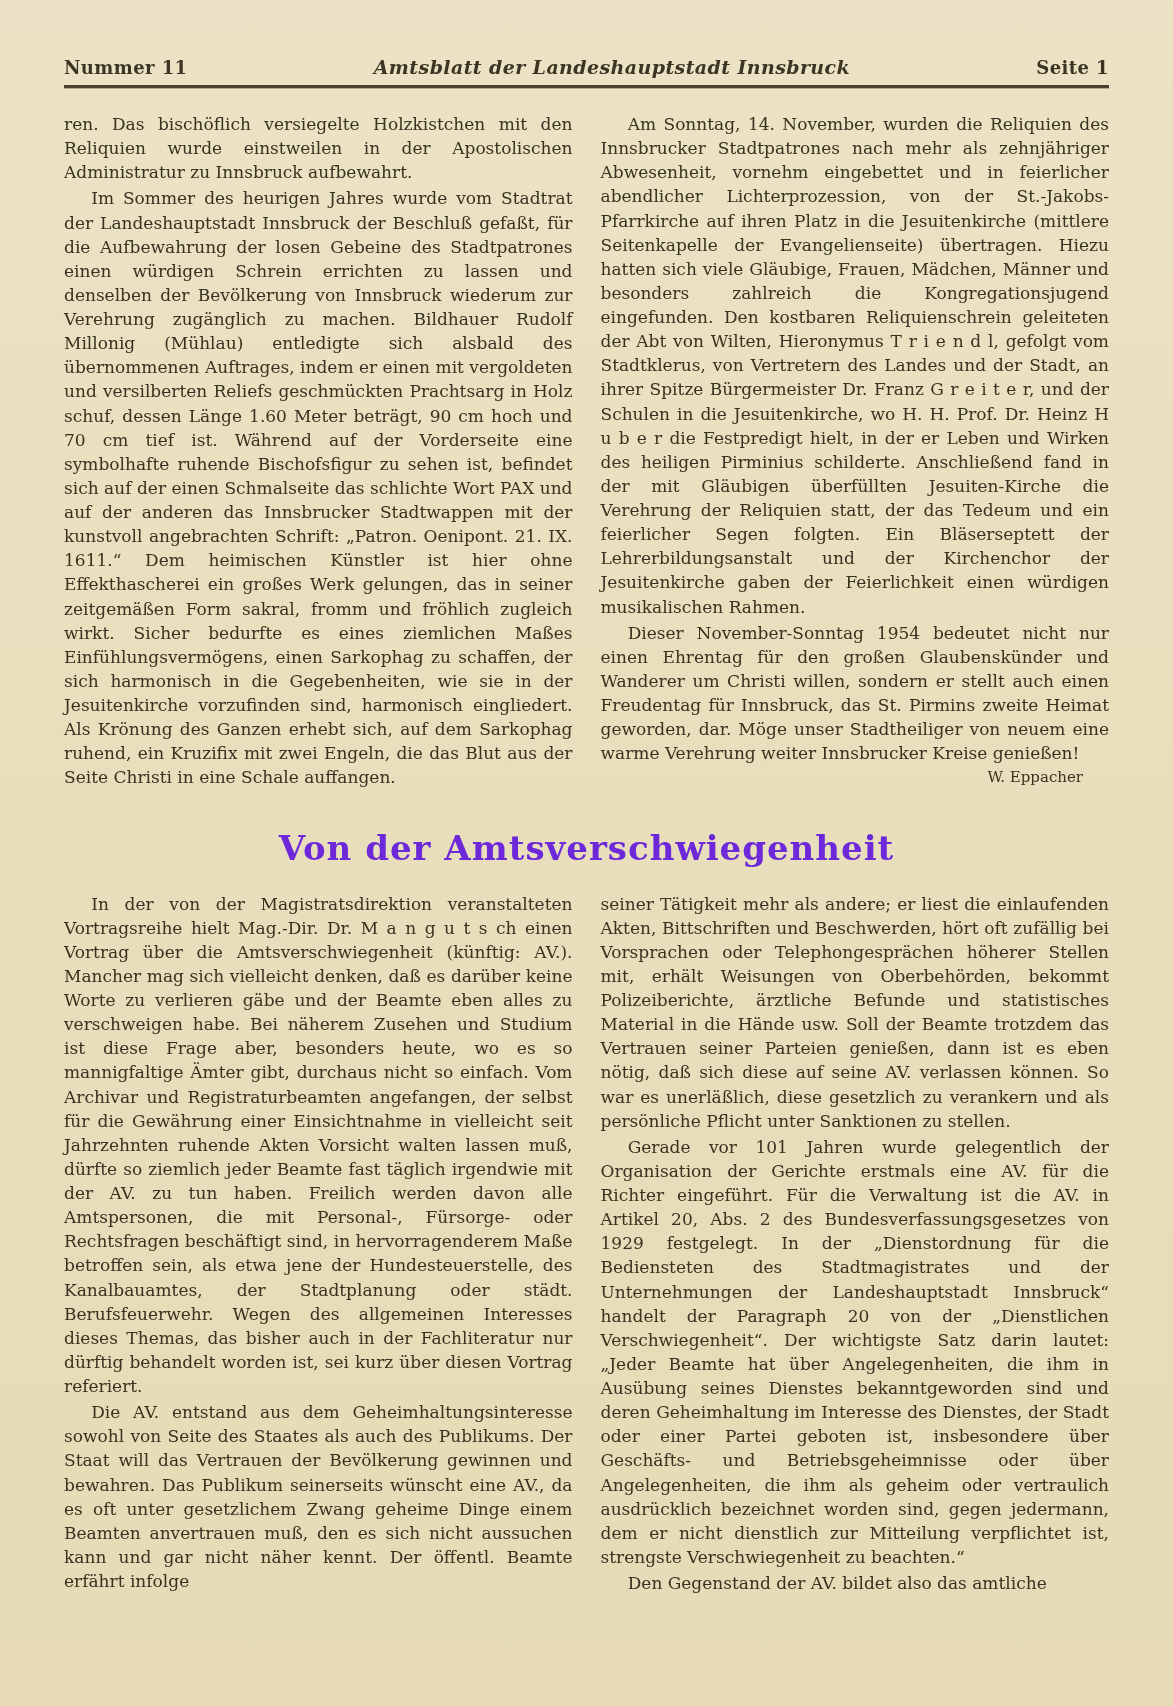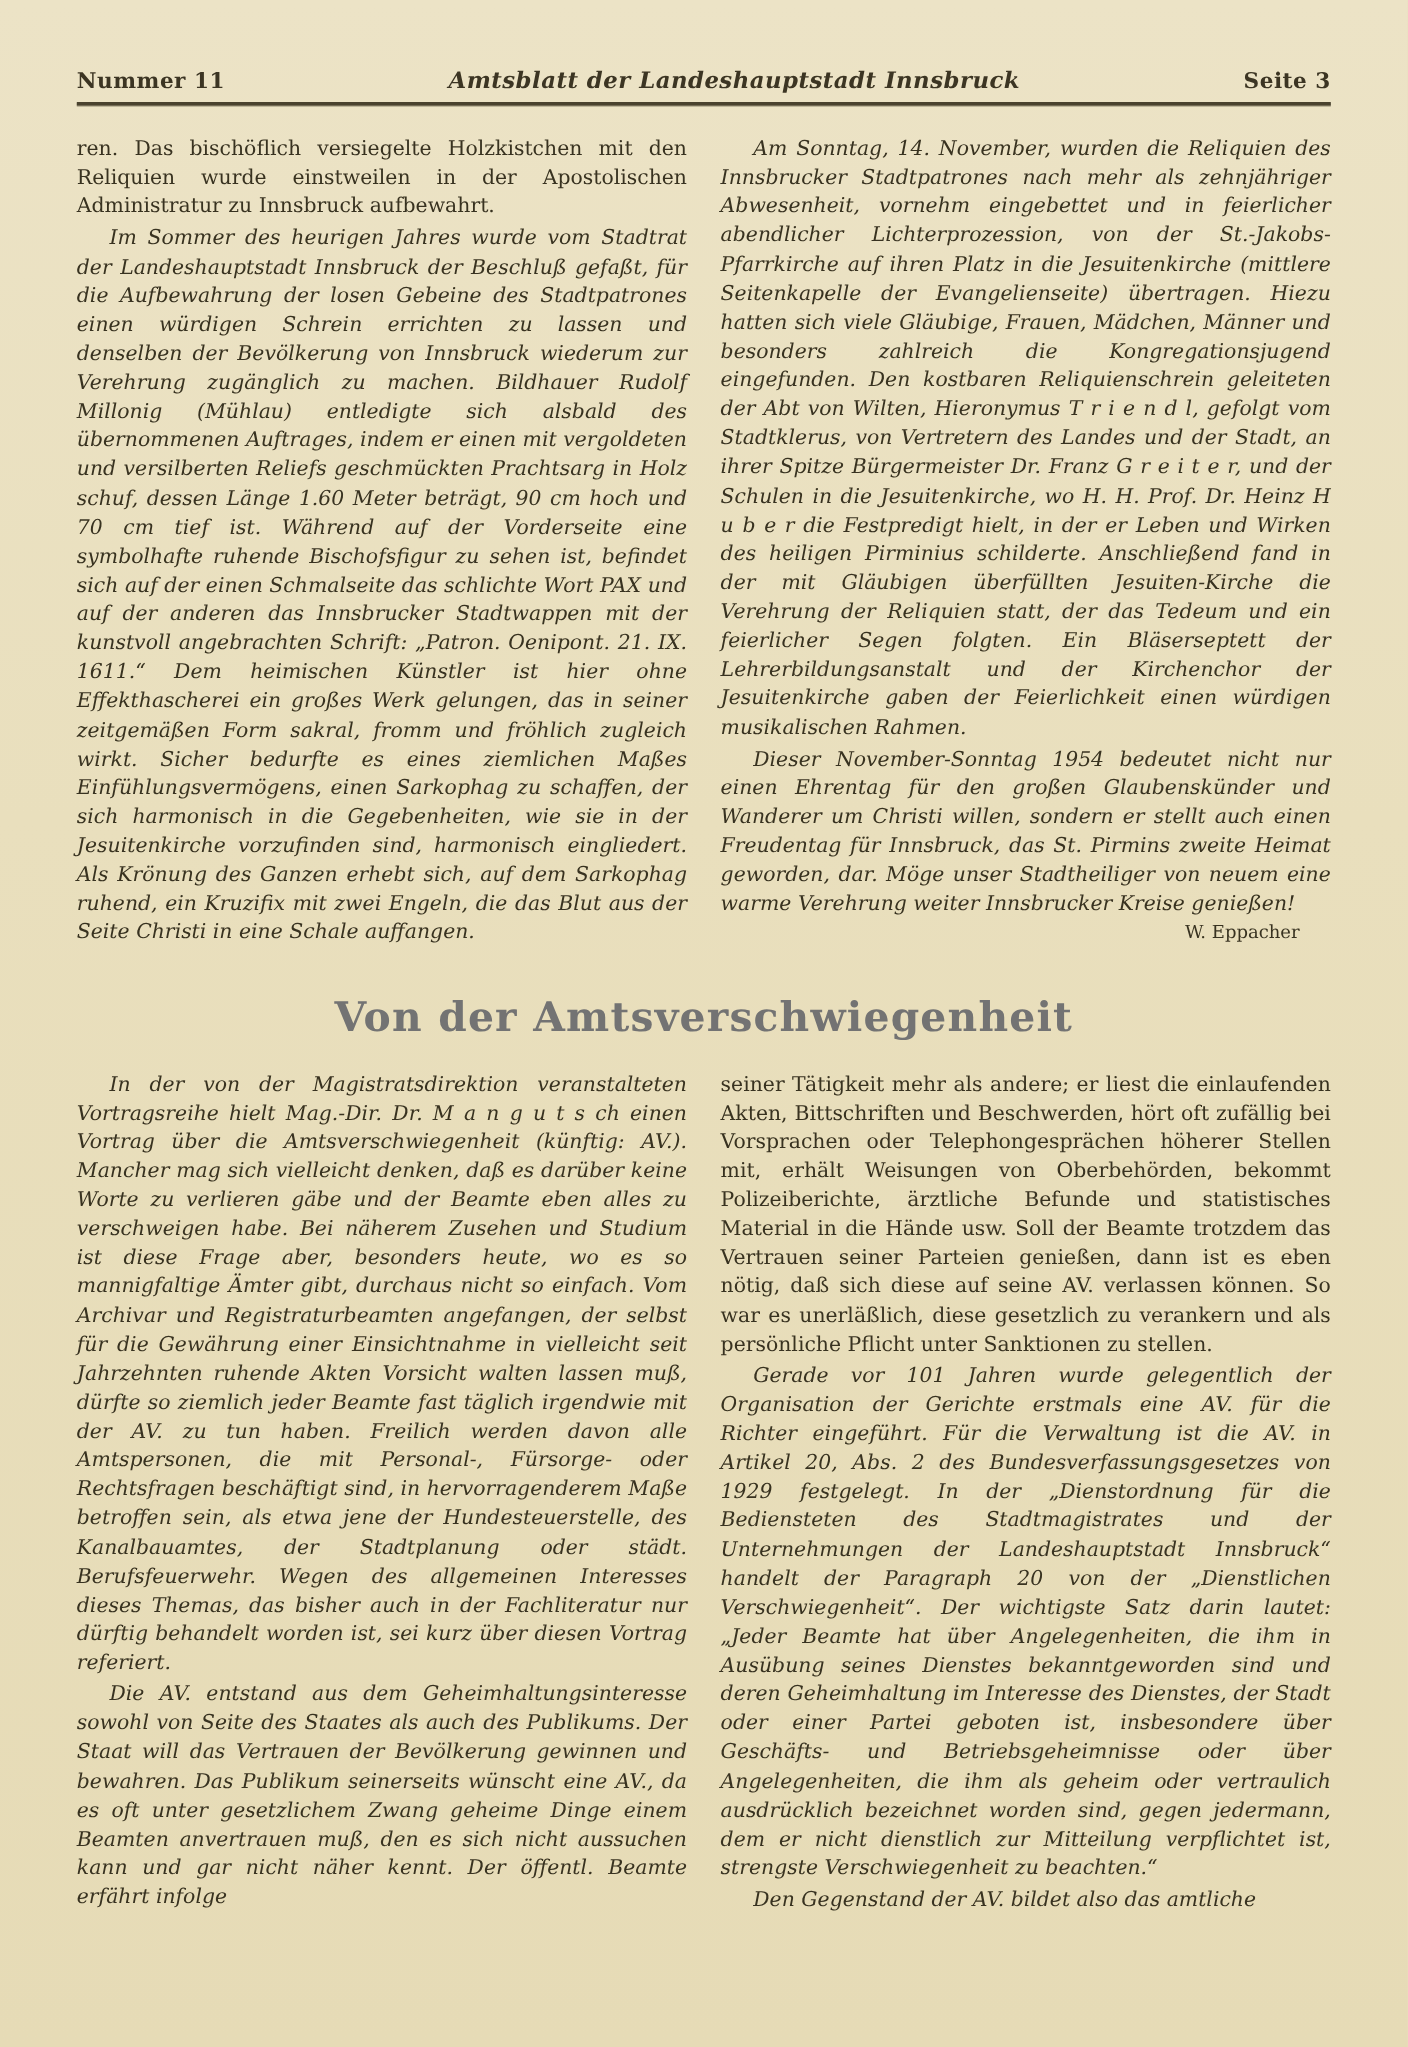--- a/index.html
+++ b/index.html
@@ -48,48 +48,47 @@
     text-align: justify;
     font-size: 17px;
     line-height: 1.42;
     hyphens: none;
   }
   .col p {
     margin: 0 0 2px 0;
   }
   .col p.indent {
     text-indent: 1.6em;
-    font-style: italic;
   }
   .signature {
     text-align: right;
     padding-right: 26px;
     font-size: 15px;
     margin-top: 0;
     font-style: normal;
   }
   .section-heading {
     text-align: center;
     font-size: 34px;
     font-weight: bold;
     letter-spacing: 1px;
-    color: #737373;
+    color: #6d28d9;
     margin: 36px 0 24px 0;
     font-family: "DejaVu Serif", serif;
   }
 </style>
 </head>
 <body>
 
 <div class="page">
 
   <header class="masthead">
     <span>Nummer 11</span>
     <span class="mast-title">Amtsblatt der Landeshauptstadt Innsbruck</span>
-    <span>Seite 3</span>
+    <span>Seite 1</span>
   </header>
   <div class="header-rule"></div>
 
   <section class="columns">
     <div class="col">
       <p>ren. Das bischöflich versiegelte Holzkistchen mit den Reliquien wurde einstweilen in der Apostolischen Administratur zu Innsbruck aufbewahrt.</p>
       <p class="indent">Im Sommer des heurigen Jahres wurde vom Stadtrat der Landeshauptstadt Innsbruck der Beschluß gefaßt, für die Aufbewahrung der losen Gebeine des Stadtpatrones einen würdigen Schrein errichten zu lassen und denselben der Bevölkerung von Innsbruck wiederum zur Verehrung zugänglich zu machen. Bildhauer Rudolf Millonig (Mühlau) entledigte sich alsbald des übernommenen Auftrages, indem er einen mit vergoldeten und versilberten Reliefs geschmückten Prachtsarg in Holz schuf, dessen Länge 1.60 Meter beträgt, 90 cm hoch und 70 cm tief ist. Während auf der Vorderseite eine symbolhafte ruhende Bischofsfigur zu sehen ist, befindet sich auf der einen Schmalseite das schlichte Wort PAX und auf der anderen das Innsbrucker Stadtwappen mit der kunstvoll angebrachten Schrift: „Patron. Oenipont. 21. IX. 1611.“ Dem heimischen Künstler ist hier ohne Effekthascherei ein großes Werk gelungen, das in seiner zeitgemäßen Form sakral, fromm und fröhlich zugleich wirkt. Sicher bedurfte es eines ziemlichen Maßes Einfühlungsvermögens, einen Sarkophag zu schaffen, der sich harmonisch in die Gegebenheiten, wie sie in der Jesuitenkirche vorzufinden sind, harmonisch eingliedert. Als Krönung des Ganzen erhebt sich, auf dem Sarkophag ruhend, ein Kruzifix mit zwei Engeln, die das Blut aus der Seite Christi in eine Schale auffangen.</p>
     </div>
     <div class="col">
       <p class="indent">Am Sonntag, 14. November, wurden die Reliquien des Innsbrucker Stadtpatrones nach mehr als zehnjähriger Abwesenheit, vornehm eingebettet und in feierlicher abendlicher Lichterprozession, von der St.-Jakobs-Pfarrkirche auf ihren Platz in die Jesuitenkirche (mittlere Seitenkapelle der Evangelienseite) übertragen. Hiezu hatten sich viele Gläubige, Frauen, Mädchen, Männer und besonders zahlreich die Kongregationsjugend eingefunden. Den kostbaren Reliquienschrein geleiteten der Abt von Wilten, Hieronymus T r i e n d l, gefolgt vom Stadtklerus, von Vertretern des Landes und der Stadt, an ihrer Spitze Bürgermeister Dr. Franz G r e i t e r, und der Schulen in die Jesuitenkirche, wo H. H. Prof. Dr. Heinz H u b e r die Festpredigt hielt, in der er Leben und Wirken des heiligen Pirminius schilderte. Anschließend fand in der mit Gläubigen überfüllten Jesuiten-Kirche die Verehrung der Reliquien statt, der das Tedeum und ein feierlicher Segen folgten. Ein Bläserseptett der Lehrerbildungsanstalt und der Kirchenchor der Jesuitenkirche gaben der Feierlichkeit einen würdigen musikalischen Rahmen.</p>

